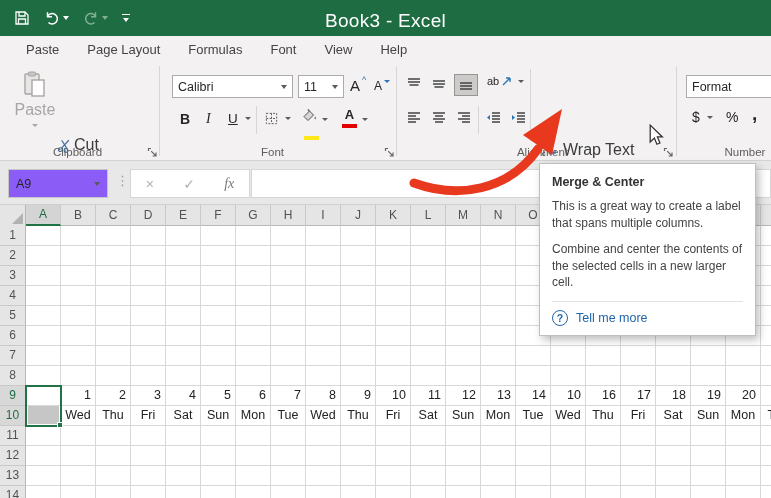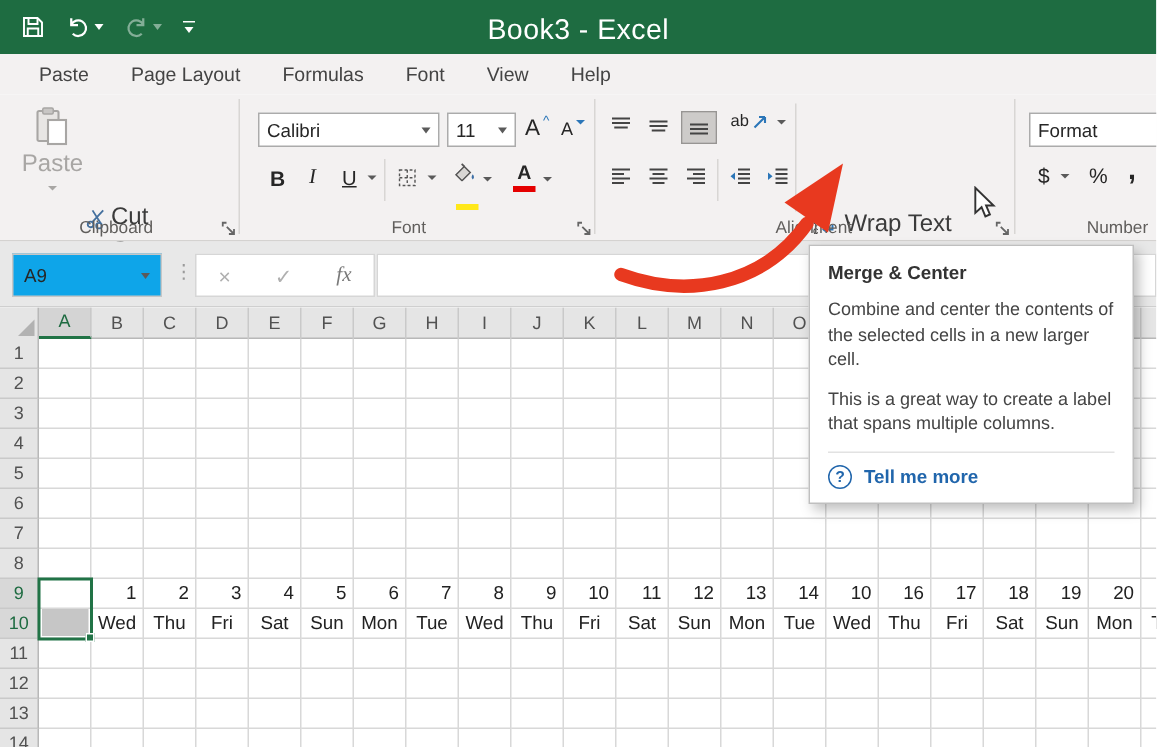--- a/index.html
+++ b/index.html
@@ -40,21 +40,21 @@
   .italI { font-style:italic; font-family:"Liberation Serif", serif; font-size:14px; color:#262626; }
   .undU { text-decoration:underline; font-size:13.5px; color:#262626; }
   .colorbar { position:absolute; width:15px; height:4px; }
   .selbox { background:#cdcbc9; outline:1px solid #979593; }
   .mc-btn { position:absolute; left:536px; top:106px; width:119px; height:30px; background:#d2d0ce; display:flex; align-items:center; gap:5px; padding-left:5px; }
   .mc-caret { position:absolute; left:655px; top:106px; width:20px; height:30px; display:flex; align-items:center; justify-content:center; border-left:1px solid #c8c6c4; }
   .wrap-btn { position:absolute; left:536px; top:72px; width:128px; height:30px; display:flex; align-items:center; gap:5px; padding-left:5px; }
 
   
   .fbar { position:absolute; left:0; top:161px; width:771px; height:44px; background:#e8e8e8; border-bottom:1px solid #cfcfcf; }
-  .namebox { position:absolute; left:8px; top:8px; width:100px; height:29px; background:#0ea5e9; border:1px solid #c6c6c6; display:flex; align-items:center; justify-content:space-between; padding:0 7px; font-size:12.5px; color:#262626; }
+  .namebox { position:absolute; left:8px; top:8px; width:100px; height:29px; background:#8b5cf6; border:1px solid #c6c6c6; display:flex; align-items:center; justify-content:space-between; padding:0 7px; font-size:12.5px; color:#262626; }
   .fdots { position:absolute; left:116px; top:12px; color:#9a9a9a; font-size:13px; }
   .fxbox { position:absolute; left:130px; top:8px; width:120px; height:29px; background:#fff; border:1px solid #d6d6d6; display:flex; align-items:center; justify-content:space-around; }
   .ffield { position:absolute; left:251px; top:8px; width:520px; height:29px; background:#fff; border:1px solid #d6d6d6; }
   .fgray { color:#b0b0b0; font-size:14px; }
   .fxit { font-family:"Liberation Serif", serif; font-style:italic; color:#7a7a7a; font-size:14px; }
 
   
   .grid { position:absolute; left:0; top:205px; width:771px; height:293px; background:#fff; overflow:hidden; }
   .ghead { position:absolute; left:0; top:0; height:21px; width:810px; background:#e5e5e5; border-bottom:1px solid #b8b8b8; }
   .corner { position:absolute; left:0; top:0; width:26px; height:21px; background:#e5e5e5; border-right:1px solid #b8b8b8; }
@@ -70,21 +70,21 @@
   .selfill { position:absolute; background:#c6c6c6; }
   .selhandle { position:absolute; width:6px; height:6px; background:#217346; border:1px solid #fff; }
 
   
   .tooltip { position:absolute; left:539px; top:163px; width:217px; background:#fff; border:1px solid #bfbfbf; box-shadow:3px 4px 8px rgba(0,0,0,.25); z-index:50; padding:11px 12px 9px 12px; }
   .tt-title { font-weight:700; font-size:12.5px; color:#333; margin-bottom:9px; }
   .tt-body { font-size:12px; color:#444; line-height:1.38; margin-bottom:10px; }
   .tt-div { height:1px; background:#e2e2e2; margin:2px 0 8px 0; }
   .tt-link { display:flex; align-items:center; gap:8px; }
   .tt-link .qmark { width:16px; height:16px; border:1.5px solid #2166ac; border-radius:50%; color:#2166ac; font-size:10.5px; font-weight:700; text-align:center; line-height:14px; }
-  .tt-link .ltext { color:#2166ac; font-weight:700; font-size:12.5px; }
+  .tt-link .ltext { color:#2166ac; font-weight:400; font-size:12.5px; }
 
   .arrow-svg { position:absolute; left:400px; top:95px; z-index:40; pointer-events:none; }
   .cursor-svg { position:absolute; left:648px; top:124px; z-index:60; pointer-events:none; }
 
   svg.ic { display:block; }
 </style>
 </head>
 <body>
 
 <div id="app">
@@ -705,22 +705,22 @@
       </div>
     <div id="selection">
         <div class="selfill" style="left: 28px; top: 201px; width: 31px; height: 18px; background: rgb(198, 198, 198);"></div>
         <div class="selrange" style="left: 25px; top: 180px; width: 37px; height: 42px;"></div>
         <div class="selhandle" style="left: 57px; top: 217px; background: rgb(33, 115, 70);"></div>
       </div>
   </div>
 
   <div class="tooltip">
     <div class="tt-title">Merge &amp; Center</div>
+    <div class="tt-body">This is a great way to create a label that spans multiple columns.</div>
     <div class="tt-body">Combine and center the contents of the selected cells in a new larger cell.</div>
-    <div class="tt-body">This is a great way to create a label that spans multiple columns.</div>
     <div class="tt-div"></div>
     <div class="tt-link">
       <span class="qmark">?</span>
       <span class="ltext">Tell me more</span>
     </div>
   </div>
 
   <svg class="arrow-svg" width="180" height="110" viewBox="0 0 180 110">
     <path d="M14,88 C58,104 108,96 138,54" stroke="#e8391f" stroke-width="9" fill="none" stroke-linecap="round"></path>
     <polygon points="162,14 152,60 123,40" fill="#e8391f"></polygon>

